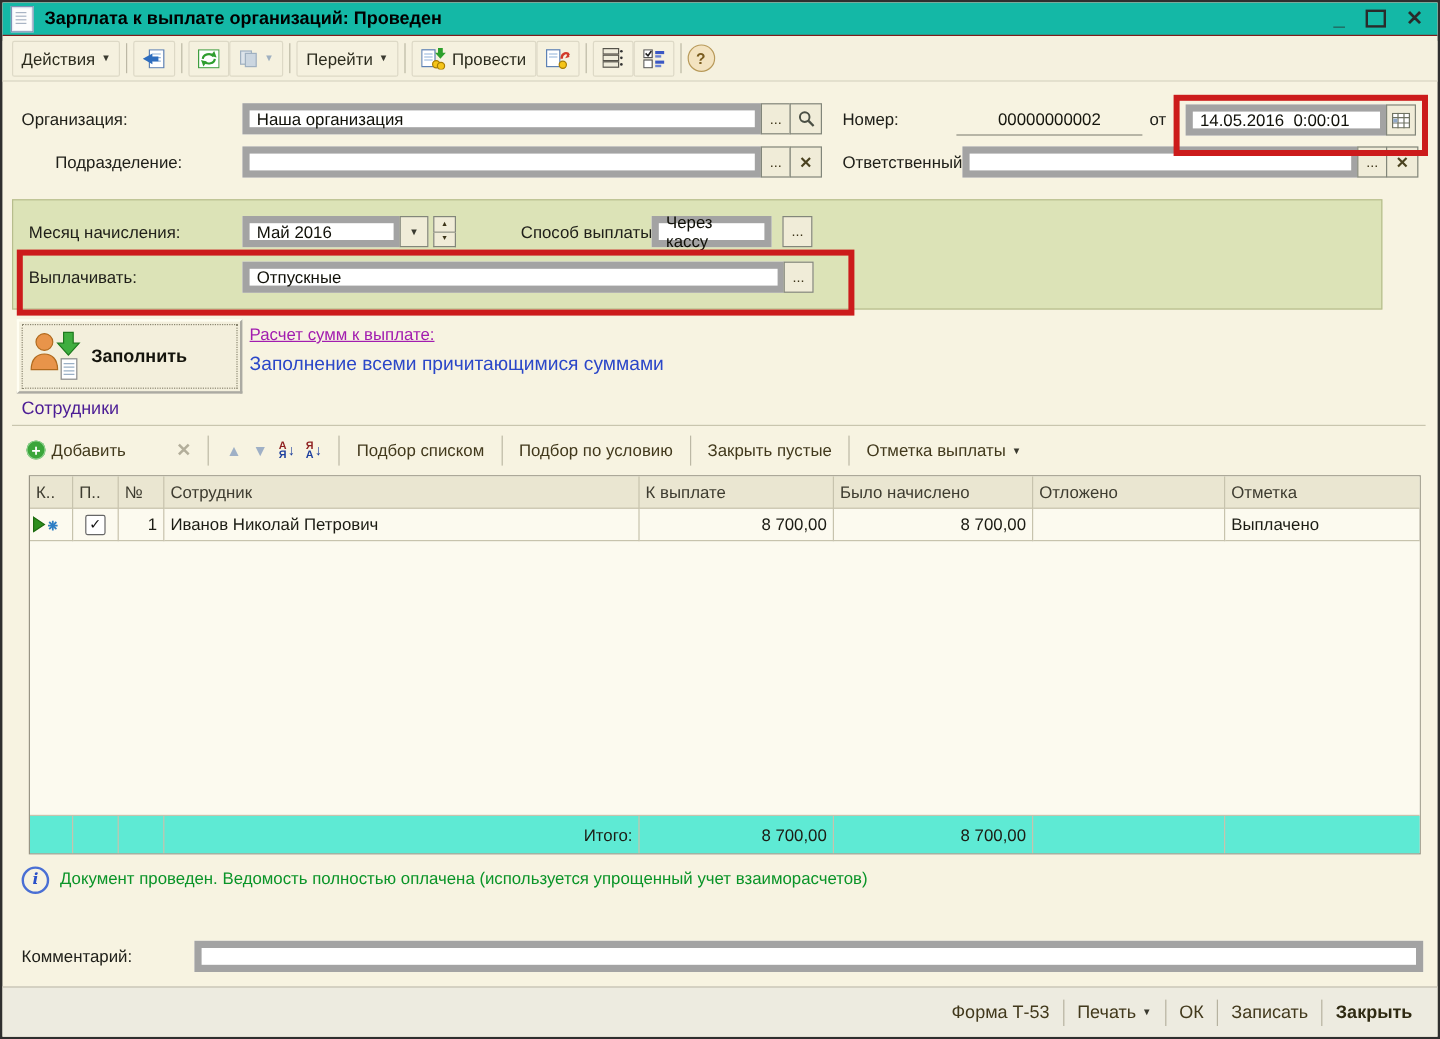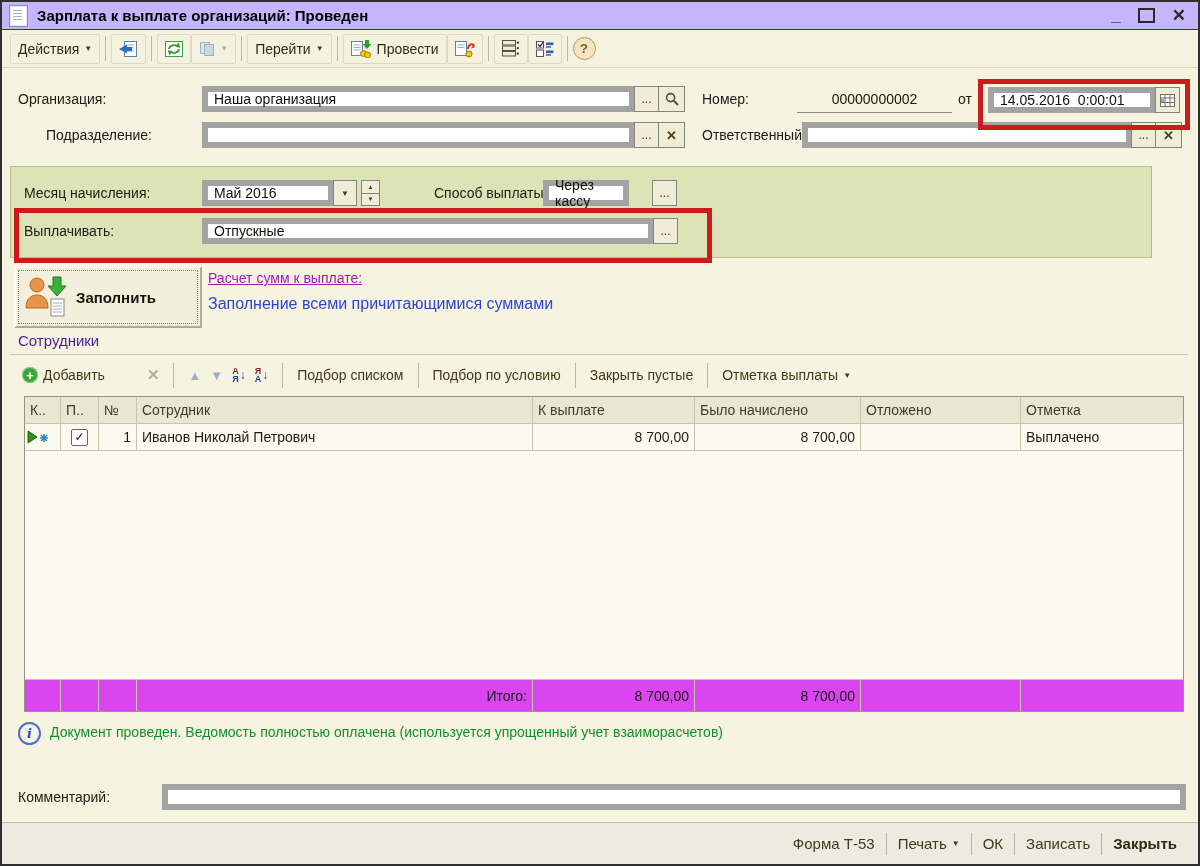--- a/index.html
+++ b/index.html
@@ -2,21 +2,21 @@
 <html><head>
 <meta charset="utf-8">
 <style>
   html,body{margin:0;padding:0;background:#888;}
   .window{
     position:relative;width:1200px;height:866px;box-sizing:border-box;
     border:2px solid #2f2f2f;background:#f7f3e1;
     font-family:"Liberation Sans",sans-serif;overflow:hidden;
   }
   
-  .titlebar{position:absolute;left:0;top:0;width:1196px;height:27px;background:#c4b5fd;
+  .titlebar{position:absolute;left:0;top:0;width:1196px;height:27px;background:#14b8a6;
     display:flex;align-items:center;border-bottom:5px solid #7f1d1d;}
   .doc-ic{width:17px;height:20px;background:#fdfdfd;border:1px solid #7d92b4;margin-left:7px;
     box-shadow:inset 0 0 0 1px #e8eef6;position:relative;}
   .doc-ic:before{content:"";position:absolute;left:3px;top:4px;width:9px;height:1px;
     box-shadow:0 0 #9aa,0 3px #a8b4c4,0 6px #a8b4c4,0 9px #a8b4c4;background:#a8b4c4;}
   .wtitle{font-size:15px;font-weight:bold;color:#000;margin-left:9px;}
   .wctl{display:flex;align-items:center;gap:17px;margin-left:auto;margin-right:12px;}
   .wbtn{font-size:17px;font-weight:bold;color:#2a2a2a;line-height:14px;cursor:pointer;}
   .maxbox{width:13px;height:11px;border:2px solid #2a2a2a;cursor:pointer;}
   
@@ -69,21 +69,21 @@
   .la{color:#8e1f1f;} .lya{color:#1d3f9e;}
   
   .tbl{position:absolute;left:22px;top:394px;width:1158px;border:1px solid #989484;background:#fcfaef;}
   .trow{display:flex;height:27px;}
   .hrow{background:#eae6d1;}
   .cell{box-sizing:border-box;border-right:1px solid #c7c3ad;border-bottom:1px solid #c7c3ad;
     display:flex;align-items:center;padding:0 5px;font-size:14px;color:#1c1c14;overflow:hidden;white-space:nowrap;}
   .hcell{color:#3e3c30;}
   .numc{justify-content:flex-end;}
   .emptyarea{height:228px;background:#fcfaef;border-bottom:1px solid #c7c3ad;}
-  .totrow{display:flex;height:31px;background:#d946ef;}
+  .totrow{display:flex;height:31px;background:#5eead4;}
   .totrow .cell{border-bottom:none;}
   .cb{width:15px;height:15px;border:1px solid #666;background:#fff;border-radius:2px;
     display:flex;align-items:center;justify-content:center;font-size:12px;color:#111;margin:auto;cursor:pointer;}
   
   .infoic{position:absolute;left:16px;top:720px;width:19px;height:19px;border-radius:50%;border:2px solid #4a6fd4;
     color:#2a50c8;font-family:"DejaVu Serif",serif;font-style:italic;font-weight:bold;font-size:13px;
     display:flex;align-items:center;justify-content:center;}
   .infotxt{position:absolute;left:48px;top:722px;font-size:14px;color:#0a9428;}
   .footer{position:absolute;left:0;top:820px;width:1196px;height:42px;background:#edebe0;border-top:1px solid #c2bfae;
     display:flex;align-items:center;justify-content:flex-end;padding-right:10px;box-sizing:border-box;}
@@ -243,21 +243,21 @@
   <div class="lbl" style="left:22px;top:178px;">Месяц начисления:</div>
   <div class="inp" style="left:200px;top:178px;width:132px;">Май 2016</div>
   <div class="abtn" style="left:331px;top:178px;width:24px;">
     <span class="dd">▼</span>
   </div>
   <div class="spin" style="left:359px;top:178px;">
     <div>▲</div>
     <div>▼</div>
   </div>
   <div class="lbl" style="left:432px;top:178px;">Способ выплаты:</div>
-  <div class="inp" style="left:541px;top:178px;width:86px;">Через кассу</div>
+  <div class="inp" style="left:541px;top:178px;width:100px;">Через кассу</div>
   <div class="abtn" style="left:650px;top:178px;width:25px;">
     <span>...</span>
   </div>
   <div class="lbl" style="left:22px;top:216px;">Выплачивать:</div>
   <div class="inp" style="left:200px;top:216px;width:452px;">Отпускные</div>
   <div class="abtn" style="left:651px;top:216px;width:25px;">
     <span>...</span>
   </div>
   <div class="redbox" style="left:12px;top:206px;width:688px;height:45px;"></div>
 

